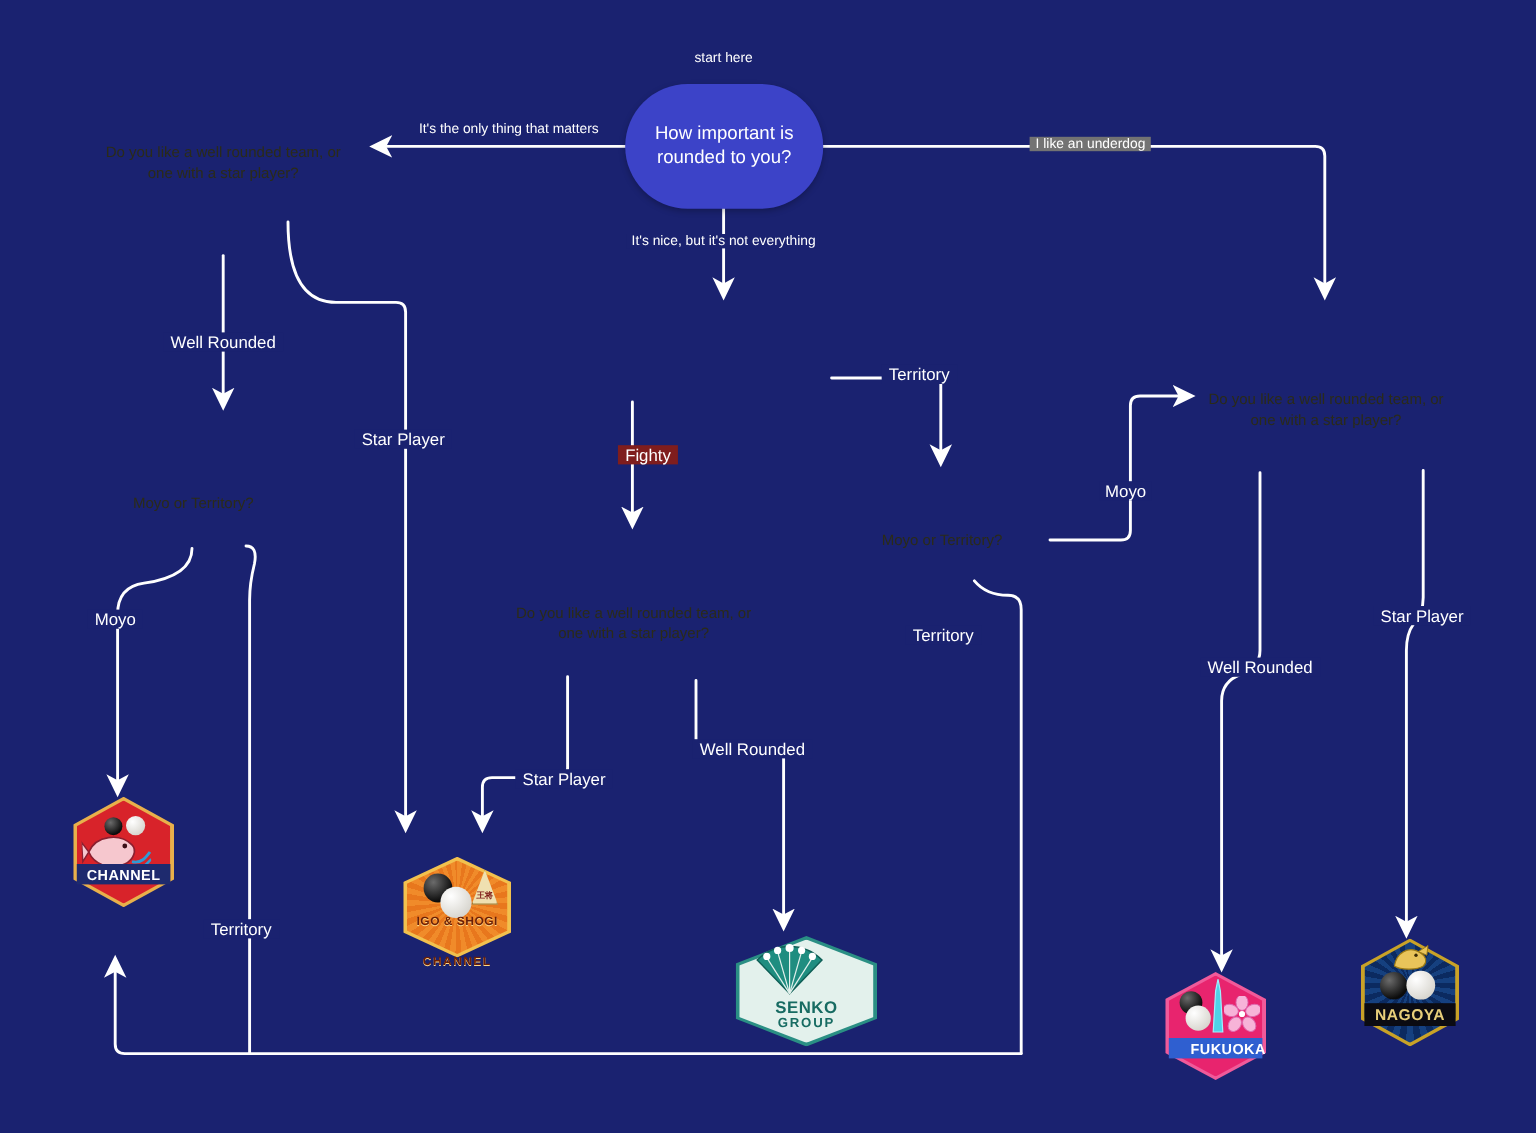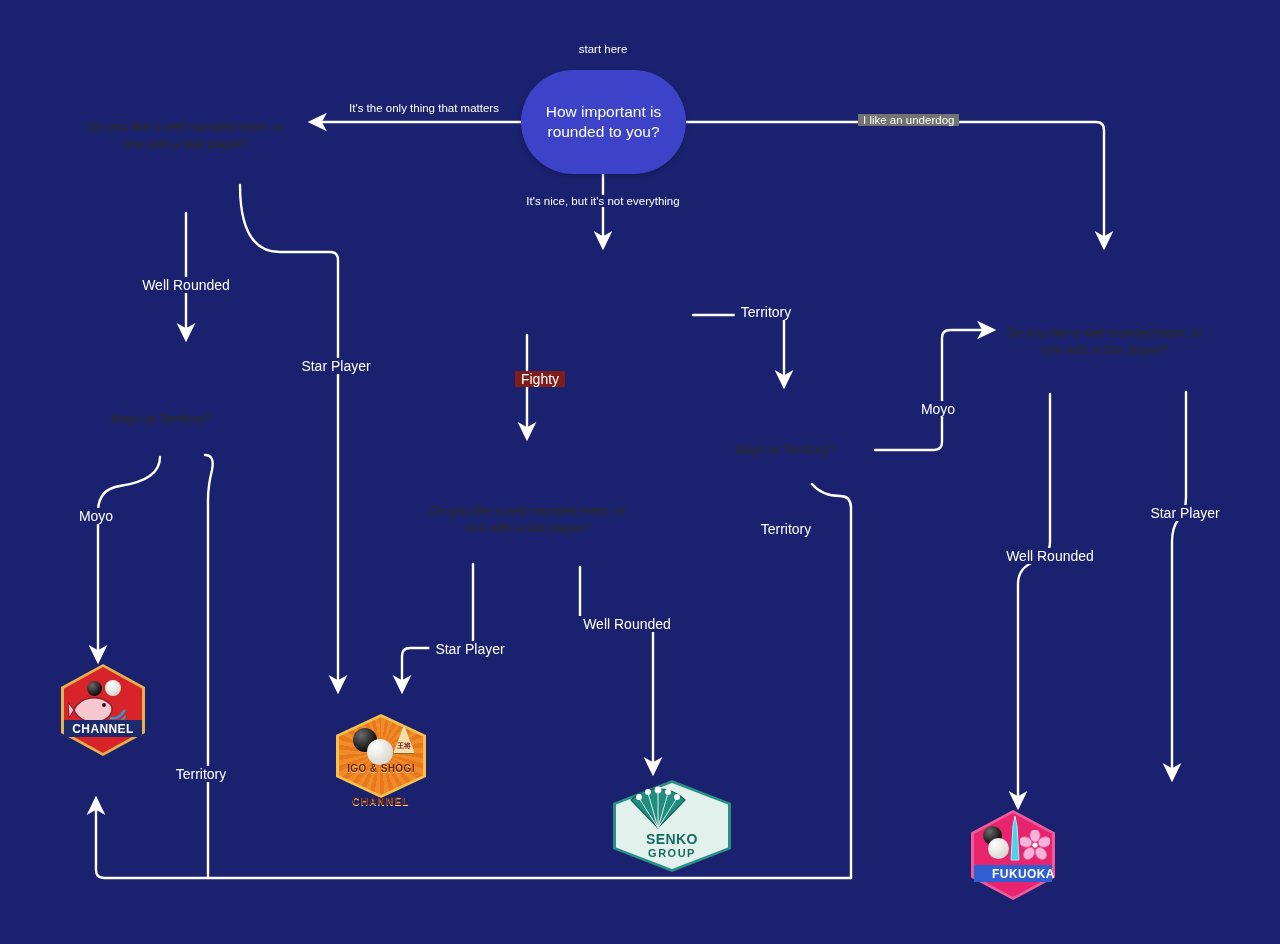--- a/index.html
+++ b/index.html
@@ -248,14 +248,28 @@
         <ellipse cx="21" cy="23.5" rx="5" ry="6.5" transform="rotate(144 21 23.5)"></ellipse>
         <ellipse cx="9" cy="23.5" rx="5" ry="6.5" transform="rotate(216 9 23.5)"></ellipse>
         <ellipse cx="5.5" cy="12" rx="5" ry="6.5" transform="rotate(288 5.5 12)"></ellipse>
       </g>
       <circle cx="15" cy="15" r="2.6" fill="#ffffff"></circle>
     </svg>
     <div style="position:absolute;left:3px;right:3px;top:55px;height:17px;background:#2f5fd0;"></div>
     <div class="blabel" style="top:57px;font-size:12px;color:#ffffff;margin-left:21px;">FUKUOKA</div>
   </div>
 
+  <div class="badge" style="left:1134px;top:782px;width:82px;height:90px;">
+    <div class="hexborder" style="background:#c9a227;"></div>
+    <div class="hexborder" style="inset:3px;background:
+      repeating-conic-gradient(from 0deg at 50% 42%, #15407f 0deg 8deg, #0b2a60 8deg 16deg);"></div>
+    <svg style="position:absolute;left:24px;top:5px;width:36px;height:22px;" viewBox="0 0 36 22">
+      <path d="M4,18 C6,6 16,2 24,6 C30,9 32,14 28,18 C24,21 10,22 4,18 Z" fill="#e8c45a" stroke="#9c7a14" stroke-width="1"></path>
+      <path d="M24,6 L32,1 L31,9 Z" fill="#e8c45a" stroke="#9c7a14" stroke-width="0.8"></path>
+      <circle cx="22" cy="9" r="1.4" fill="#3a2a06"></circle>
+    </svg>
+    <div class="stone bk" style="left:16px;top:28px;width:23px;height:23px;"></div>
+    <div class="stone wt" style="left:38px;top:27px;width:24px;height:24px;"></div>
+    <div style="position:absolute;left:3px;right:3px;top:54px;height:19px;background:#0b0b12;"></div>
+    <div class="blabel" style="top:56px;font-size:13px;color:#e8cf7a;">NAGOYA</div>
+  </div>
 
 </div>
 
 </body></html>

